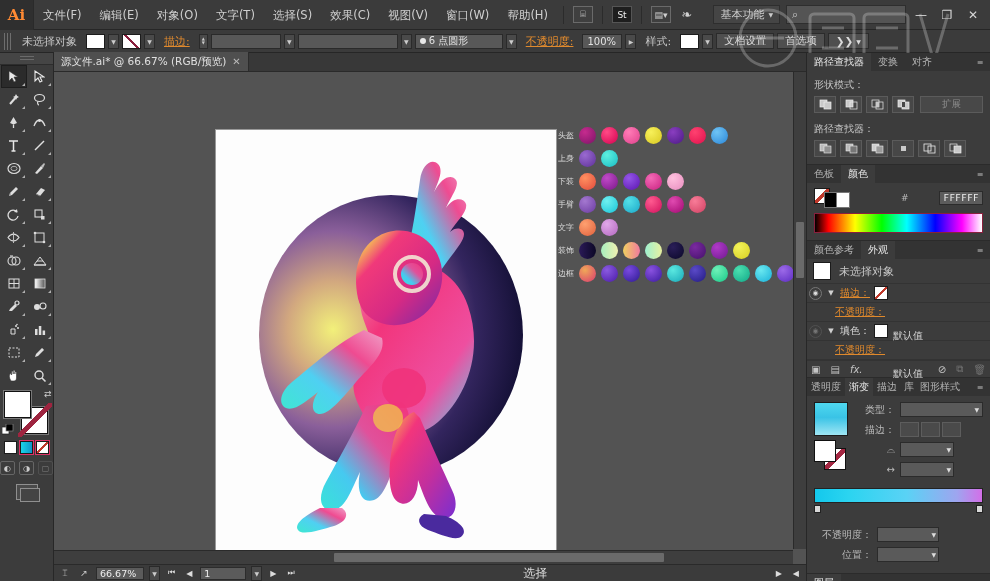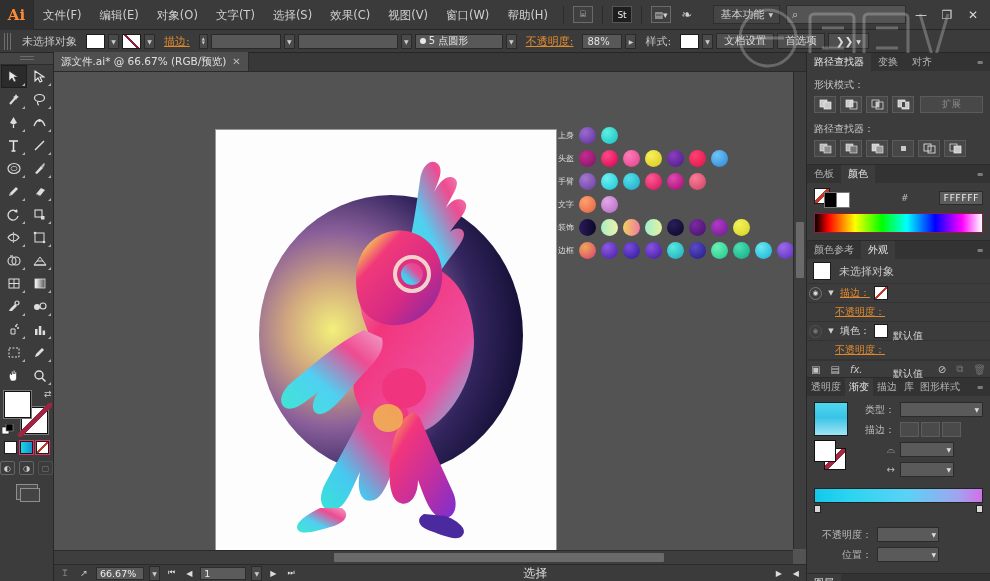--- a/index.html
+++ b/index.html
@@ -287,25 +287,25 @@
     <div class="stepper">
         <span>▲</span>
         <span>▼</span>
       </div>
     <div class="cb-field w70"></div>
     <div class="caret">▼</div>
     <div class="cb-field w100"></div>
     <div class="caret">▼</div>
     <div class="cb-field w88">
       <span class="cb-dot"></span>
-      <span>5 点圆形</span>
+      <span>6 点圆形</span>
     </div>
     <div class="caret">▼</div>
     <div class="cb-label orange">不透明度:</div>
-    <div class="cb-field w40">88%</div>
+    <div class="cb-field w40">100%</div>
     <div class="caret">▶</div>
     <div class="cb-label">样式:</div>
     <div class="swatchbtn"></div>
     <div class="caret">▼</div>
     <div class="cb-btn">文档设置</div>
     <div class="cb-btn">首选项</div>
     <div class="cb-btn">
       <span>❯❯</span>
       <span style="font-size:6px;margin-left:3px">▼</span>
     </div>
@@ -588,33 +588,41 @@
             <ellipse cx="188" cy="258" rx="22" ry="20" fill="#f0337c" opacity=".92"></ellipse>
             <ellipse cx="172" cy="288" rx="15" ry="14" fill="#f2cf44" opacity=".7"></ellipse>
 
             <path d="M104 378 C88 386 78 394 82 400 C86 406 104 400 118 396 C130 392 134 384 126 378 Z" fill="url(#limb)"></path>
             <path d="M230 386 C244 392 252 400 246 406 C240 412 224 404 212 400 C202 396 200 388 208 384 Z" fill="#4a2a9e"></path>
           </svg>
         </div>
 
         <div class="palette">
           <div class="pal-row">
-            <div class="pal-lab">上身</div>
-            <div class="dot" style="background:radial-gradient(circle at 35% 30%,#9a6ad0,#5d3098)"></div>
-            <div class="dot" style="background:radial-gradient(circle at 35% 30%,#5ef0e0,#18bcc4)"></div>
-          </div>
-          <div class="pal-row">
             <div class="pal-lab">头盔</div>
             <div class="dot" style="background:radial-gradient(circle at 35% 30%,#c62b8e,#7b1466)"></div>
             <div class="dot" style="background:radial-gradient(circle at 35% 30%,#ff4a86,#d4004f)"></div>
             <div class="dot" style="background:radial-gradient(circle at 35% 30%,#ff7cb6,#e0408c)"></div>
             <div class="dot" style="background:radial-gradient(circle at 35% 30%,#f7f05a,#d8c820)"></div>
             <div class="dot" style="background:radial-gradient(circle at 35% 30%,#8a3ec0,#4a1a84)"></div>
             <div class="dot" style="background:radial-gradient(circle at 35% 30%,#ff4170,#e0104c)"></div>
             <div class="dot" style="background:radial-gradient(circle at 35% 30%,#6fc4f5,#2a86d8)"></div>
+          </div>
+          <div class="pal-row">
+            <div class="pal-lab">上身</div>
+            <div class="dot" style="background:radial-gradient(circle at 35% 30%,#9a6ad0,#5d3098)"></div>
+            <div class="dot" style="background:radial-gradient(circle at 35% 30%,#5ef0e0,#18bcc4)"></div>
+          </div>
+          <div class="pal-row">
+            <div class="pal-lab">下装</div>
+            <div class="dot" style="background:radial-gradient(circle at 35% 30%,#ff9060,#e04a3c)"></div>
+            <div class="dot" style="background:radial-gradient(circle at 35% 30%,#c04ac8,#7a1888)"></div>
+            <div class="dot" style="background:radial-gradient(circle at 35% 30%,#9456e8,#5a14b0)"></div>
+            <div class="dot" style="background:radial-gradient(circle at 35% 30%,#f46ab6,#c82080)"></div>
+            <div class="dot" style="background:radial-gradient(circle at 35% 30%,#ffc0de,#e78cbe)"></div>
           </div>
           <div class="pal-row">
             <div class="pal-lab">手臂</div>
             <div class="dot" style="background:radial-gradient(circle at 35% 30%,#a478d0,#6a3aa0)"></div>
             <div class="dot" style="background:radial-gradient(circle at 35% 30%,#6ff0f0,#18c4d8)"></div>
             <div class="dot" style="background:radial-gradient(circle at 35% 30%,#54e0e8,#1aa8c8)"></div>
             <div class="dot" style="background:radial-gradient(circle at 35% 30%,#ff5a90,#d0105c)"></div>
             <div class="dot" style="background:radial-gradient(circle at 35% 30%,#e04ab0,#a00870)"></div>
             <div class="dot" style="background:radial-gradient(circle at 35% 30%,#f87c98,#d04062)"></div>
           </div>

